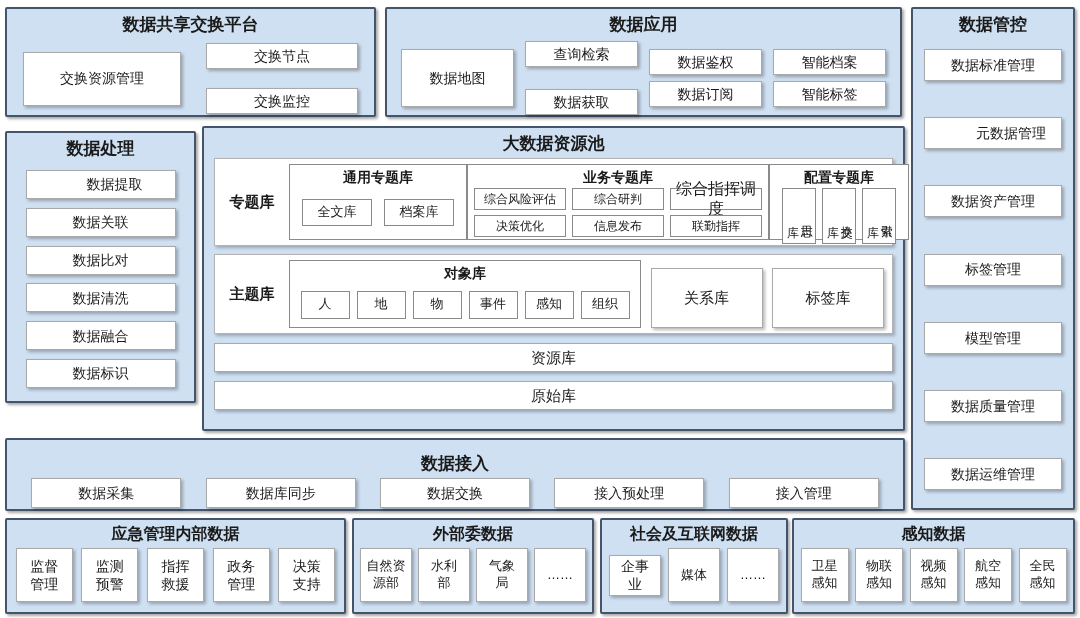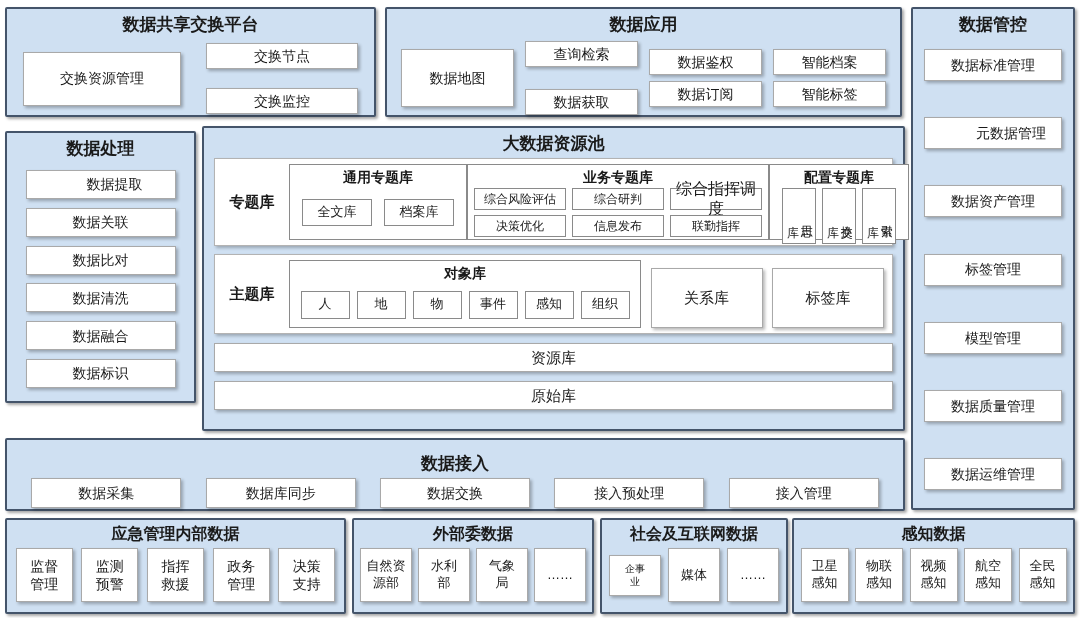--- a/index.html
+++ b/index.html
@@ -203,21 +203,21 @@
 部</div>
       <div class="wbox" style="width:52px;height:54px;font-size:13px;">气象
 局</div>
       <div class="wbox" style="width:52px;height:54px;font-size:13px;">……</div>
     </div>
   </div>
 
   <div class="block" style="left:600px;top:518px;width:188px;height:96px;">
     <div class="btitle small" style="padding-top:2px;">社会及互联网数据</div>
     <div class="row-flex" style="justify-content:space-evenly;padding-top:2px;">
-      <div class="wbox" style="width:52px;height:41px;font-size:10px;">企事
+      <div class="wbox" style="width:52px;height:41px;font-size:14px;">企事
 业</div>
       <div class="wbox" style="width:52px;height:54px;font-size:13px;">媒体</div>
       <div class="wbox" style="width:52px;height:54px;font-size:13px;">……</div>
     </div>
   </div>
 
   <div class="block" style="left:792px;top:518px;width:283px;height:96px;">
     <div class="btitle small" style="padding-top:2px;">感知数据</div>
     <div class="row-flex" style="justify-content:space-evenly;padding-top:2px;">
       <div class="wbox" style="width:48px;height:54px;font-size:13px;">卫星

